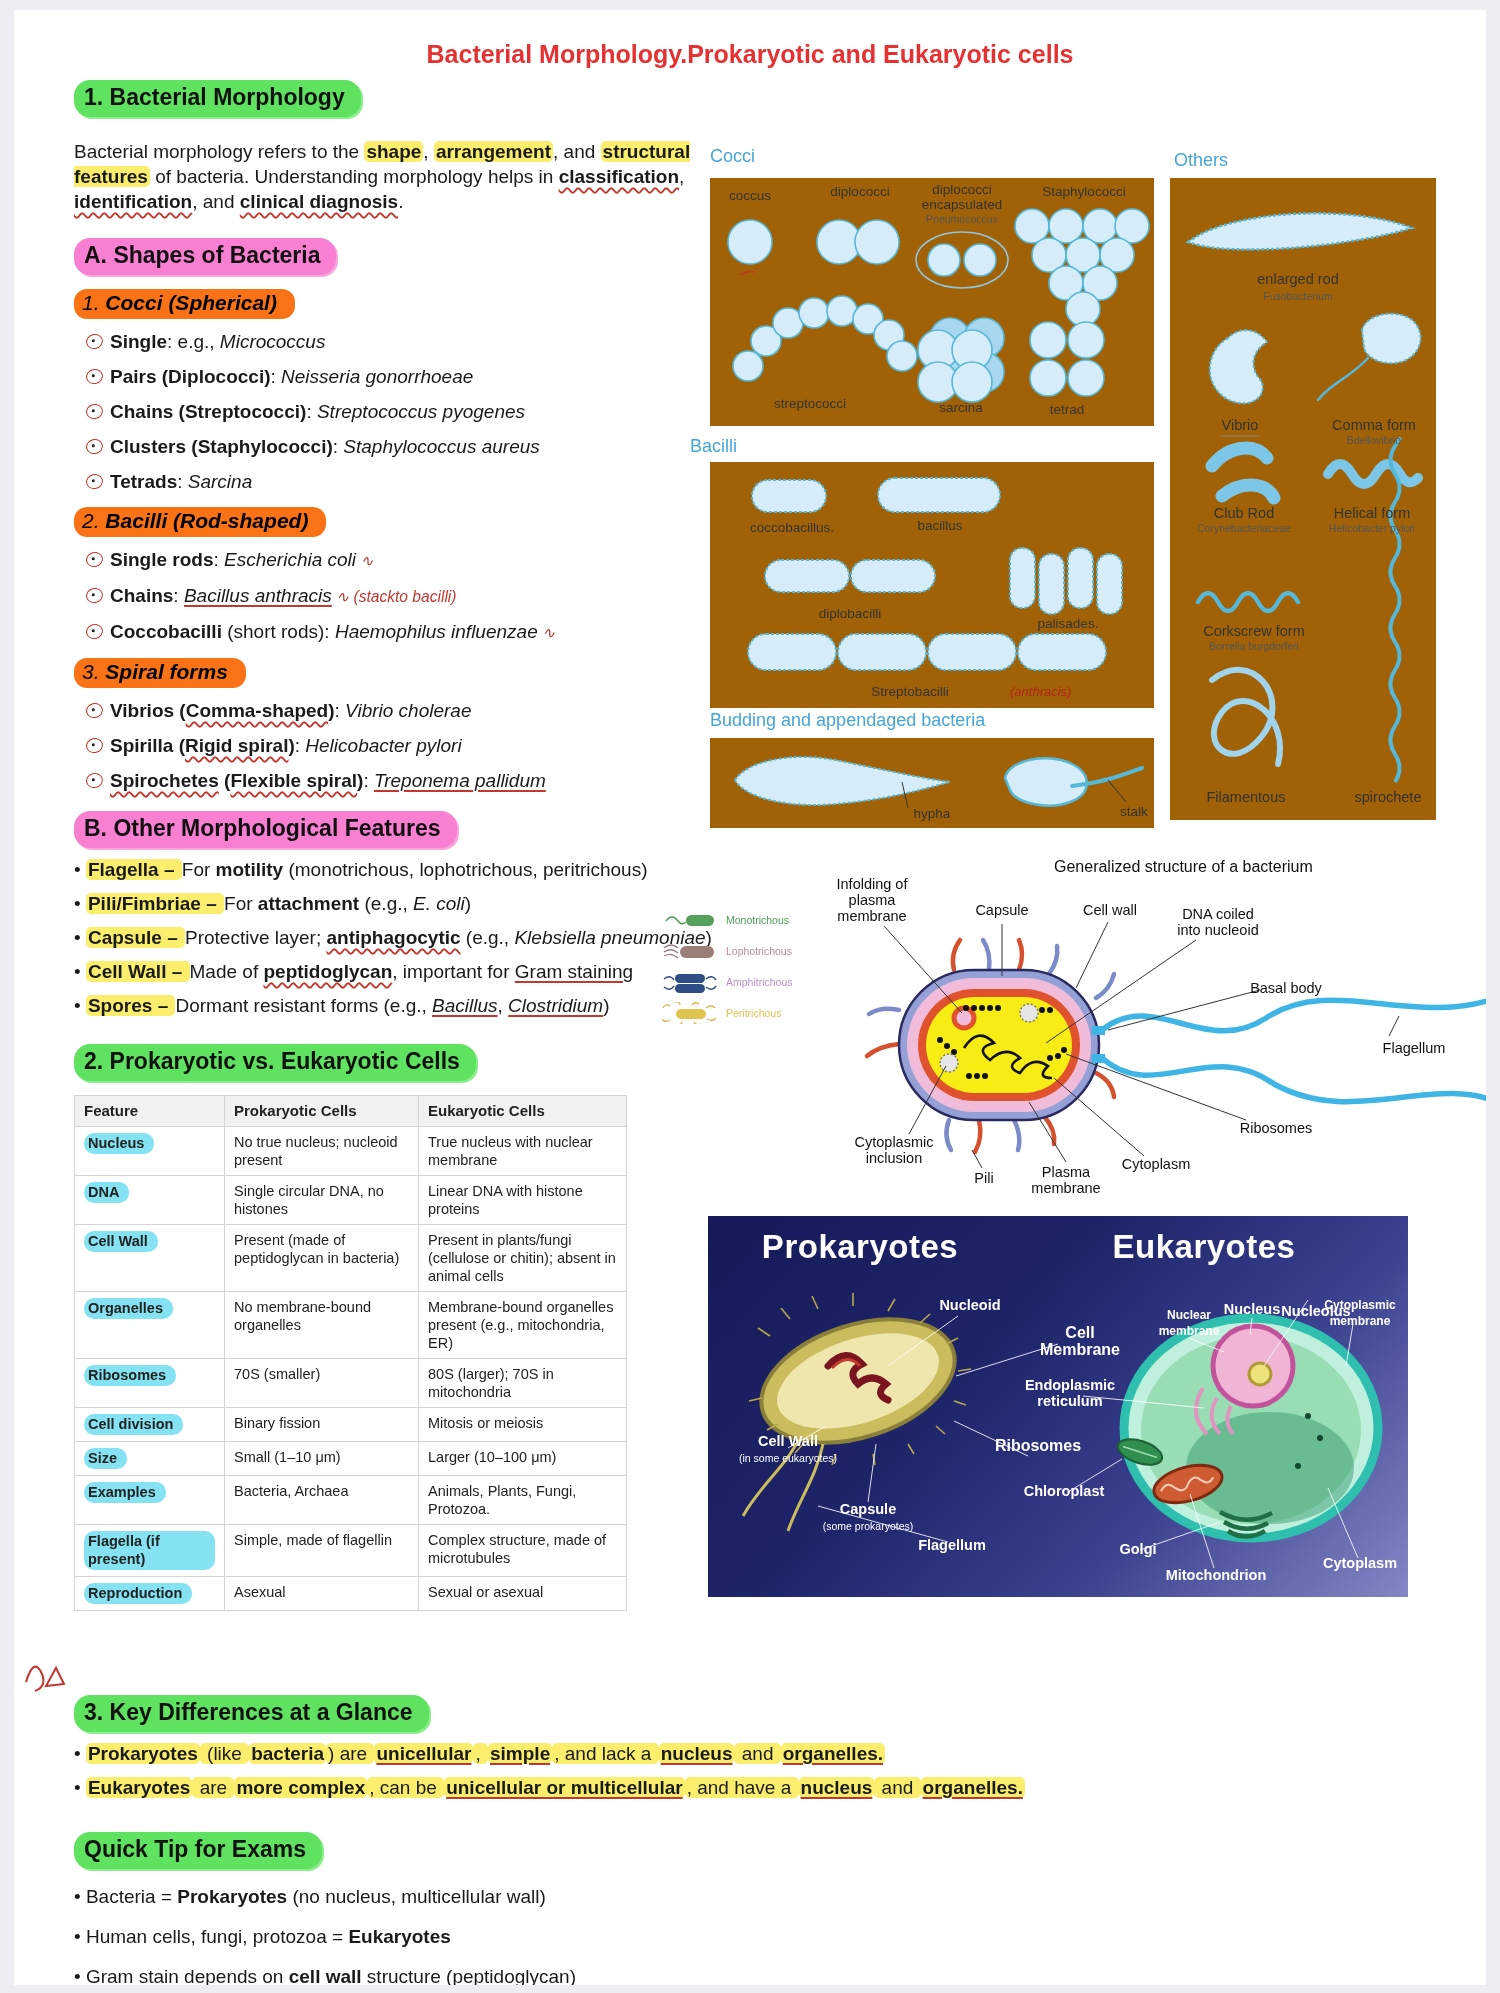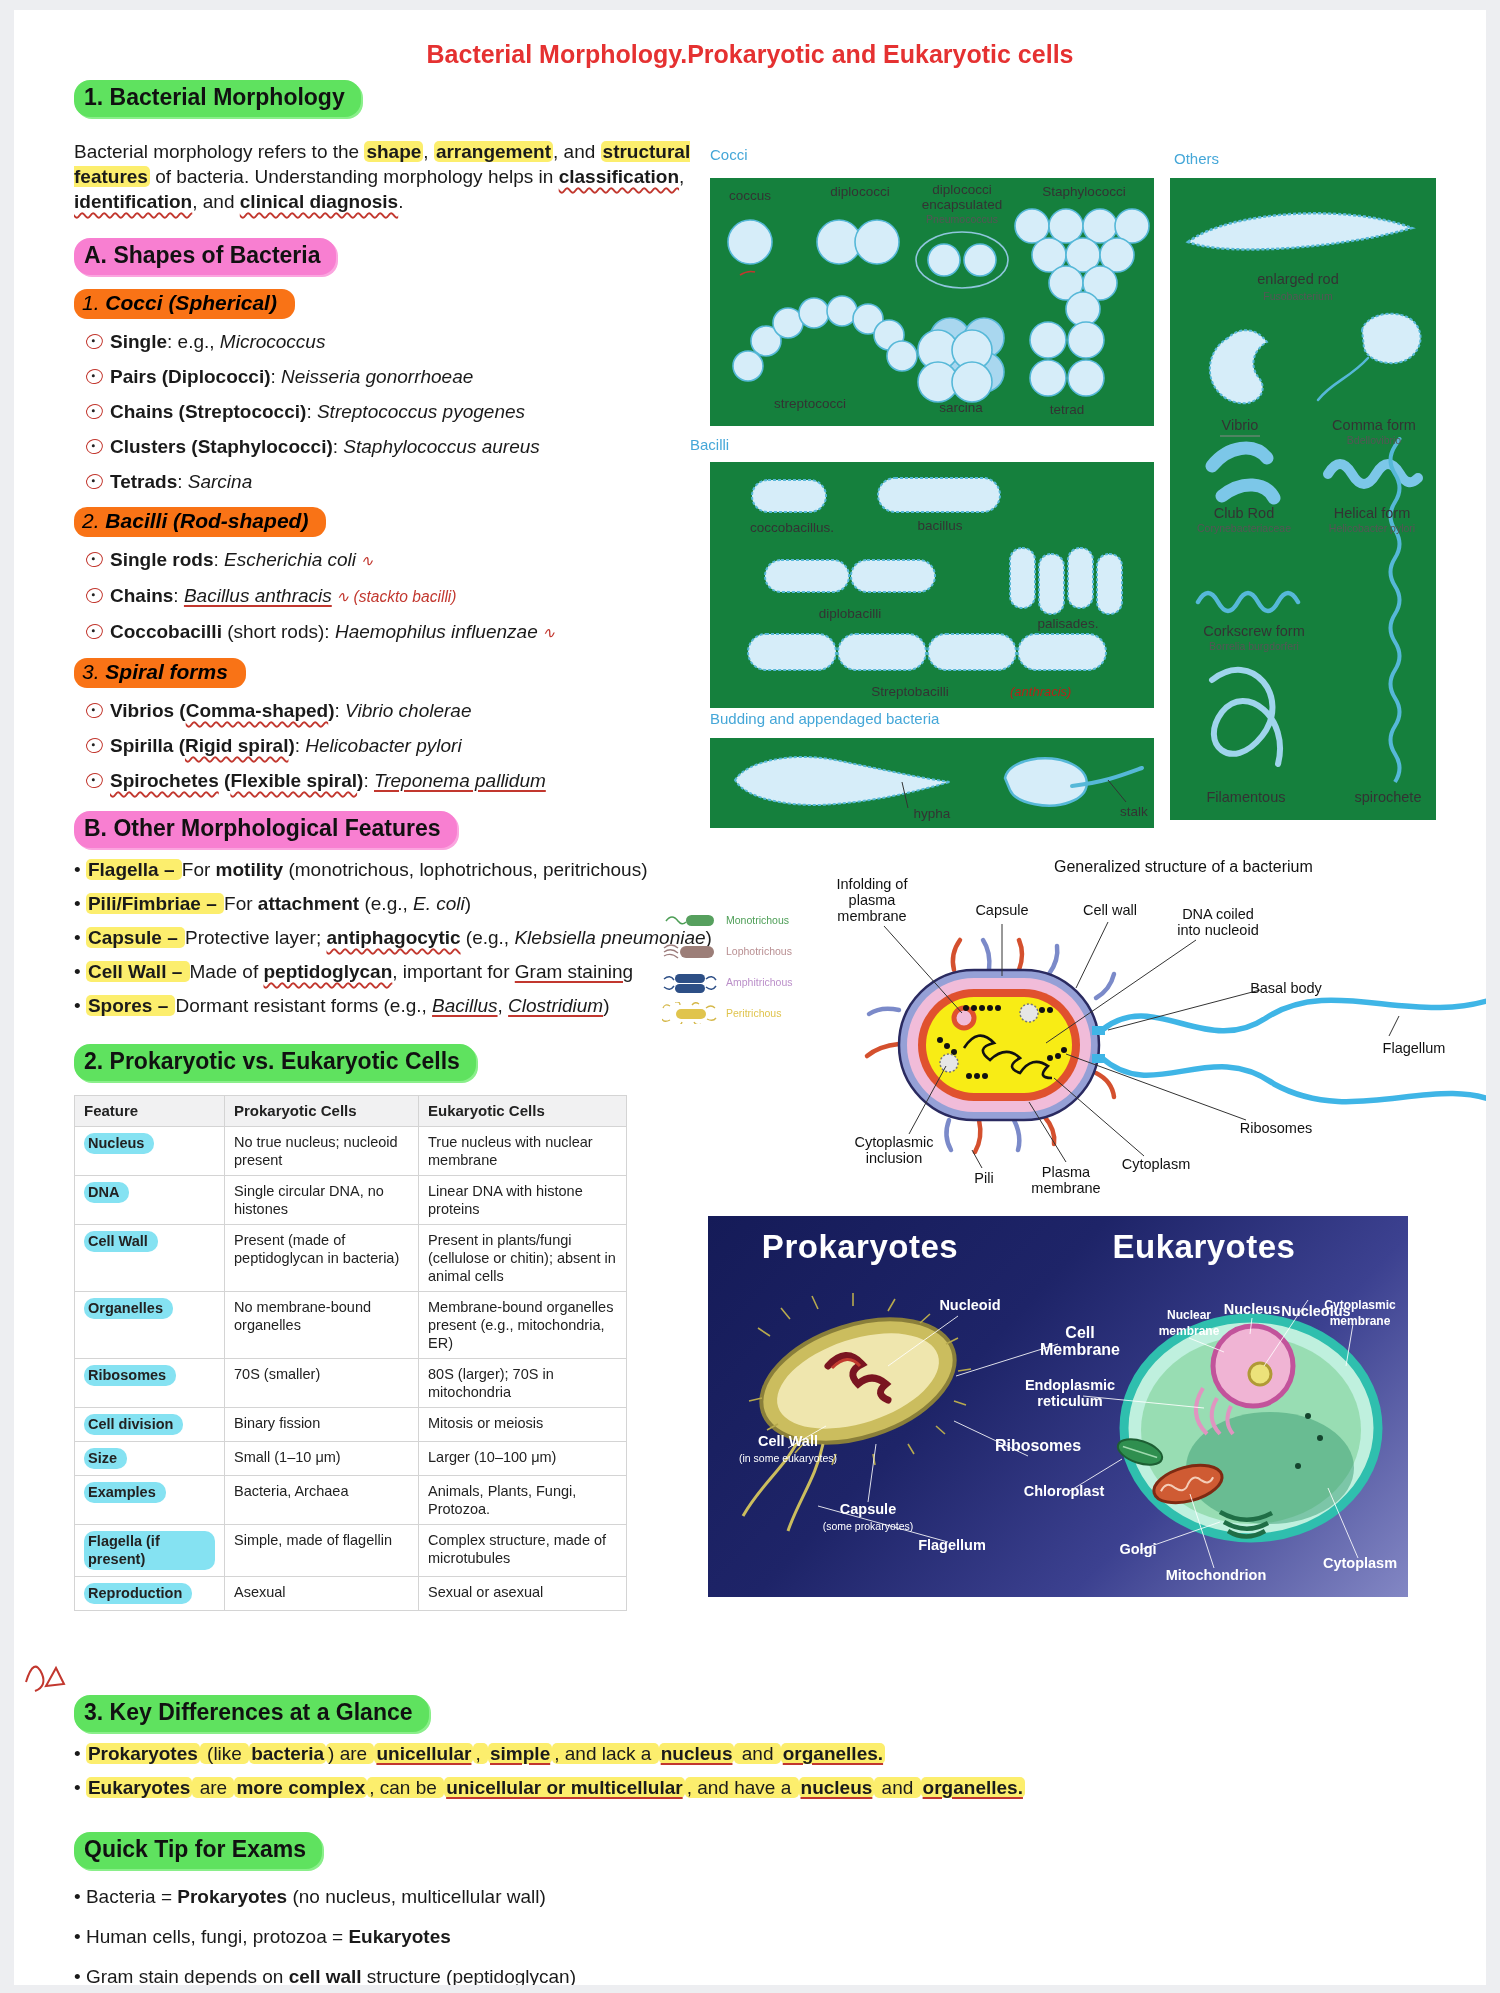--- a/index.html
+++ b/index.html
@@ -23,22 +23,22 @@
   .i{font-style:italic;}
   .hl-y{background:#fcee6d;border-radius:5px;padding:0 2px;}
   .u-r{text-decoration:underline;text-decoration-color:#c2372e;text-decoration-thickness:2px;text-underline-offset:3px;}
   .u-rw{text-decoration:underline wavy #c2372e;text-decoration-thickness:1.5px;text-underline-offset:4px;}
   .hw{color:#c2372e;font-style:italic;font-size:0.82em;}
   table.cmp{border-collapse:collapse;margin-top:14px;width:552px;font-size:14.5px;line-height:18px;color:#222;table-layout:fixed;}
   table.cmp th,table.cmp td{border:1px solid #d4d4d4;padding:6px 9px;text-align:left;vertical-align:top;}
   table.cmp th{background:#f1f1f2;font-weight:700;font-size:15px;}
   table.cmp col.c1{width:150px;} table.cmp col.c2{width:194px;} table.cmp col.c3{width:208px;}
   .pill{display:inline-block;background:#85e2f2;border-radius:10px;padding:1px 10px 2px 4px;font-weight:700;}
-  .fig-title{position:absolute;color:#45a7d8;font-size:15px;}
-  .panel{position:absolute;background:#15803d;}
+  .fig-title{position:absolute;color:#45a7d8;font-size:18px;}
+  .panel{position:absolute;background:#a16207;}
   .flab{font-size:13.5px;fill:#333;text-anchor:middle;}
   .flab-sm{font-size:10.5px;fill:#555;text-anchor:middle;}
   .rednote{font-size:13px;fill:#b32418;font-style:italic;}
   .bact-wrap{position:absolute;left:800px;top:848px;width:690px;height:352px;}
   .bact-title{position:absolute;top:0;left:240px;font-size:16px;color:#111;}
   .blab{position:absolute;font-size:14.5px;line-height:16px;color:#111;text-align:center;white-space:pre-line;transform:translateX(-50%);}
   .legend{position:absolute;left:648px;top:894px;width:170px;}
   .legend .row{display:flex;align-items:center;height:31px;}
   .legend .lg-lab{font-size:10.5px;margin-left:8px;}
   .dark{position:absolute;left:694px;top:1206px;width:700px;height:381px;background:linear-gradient(133deg,#151b58 0%,#1e2468 38%,#3c4190 68%,#8387c4 100%);overflow:hidden;}

